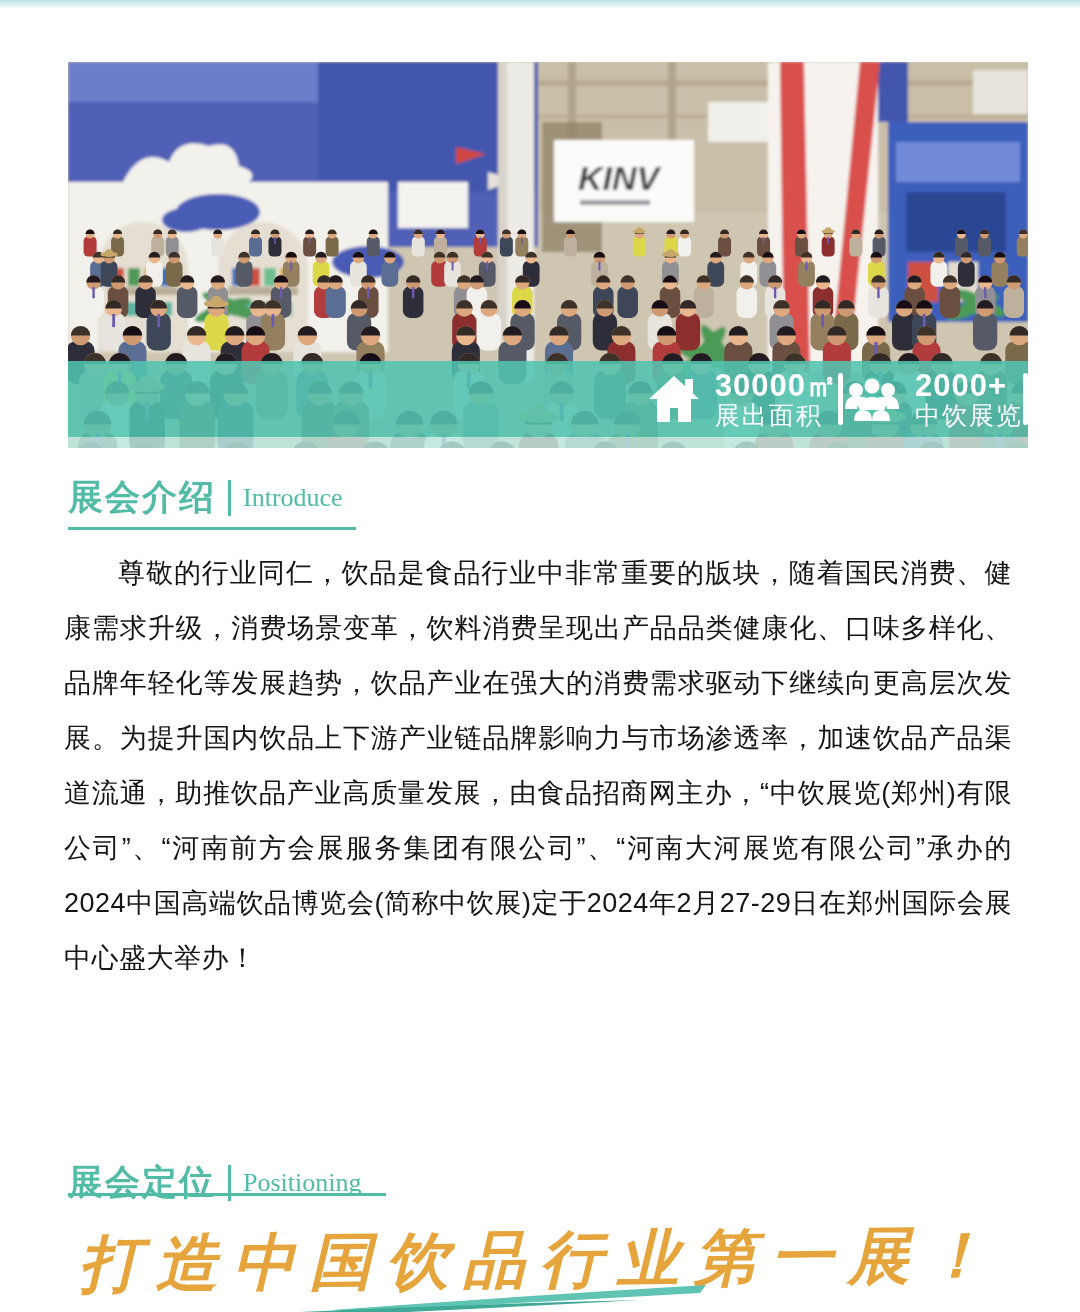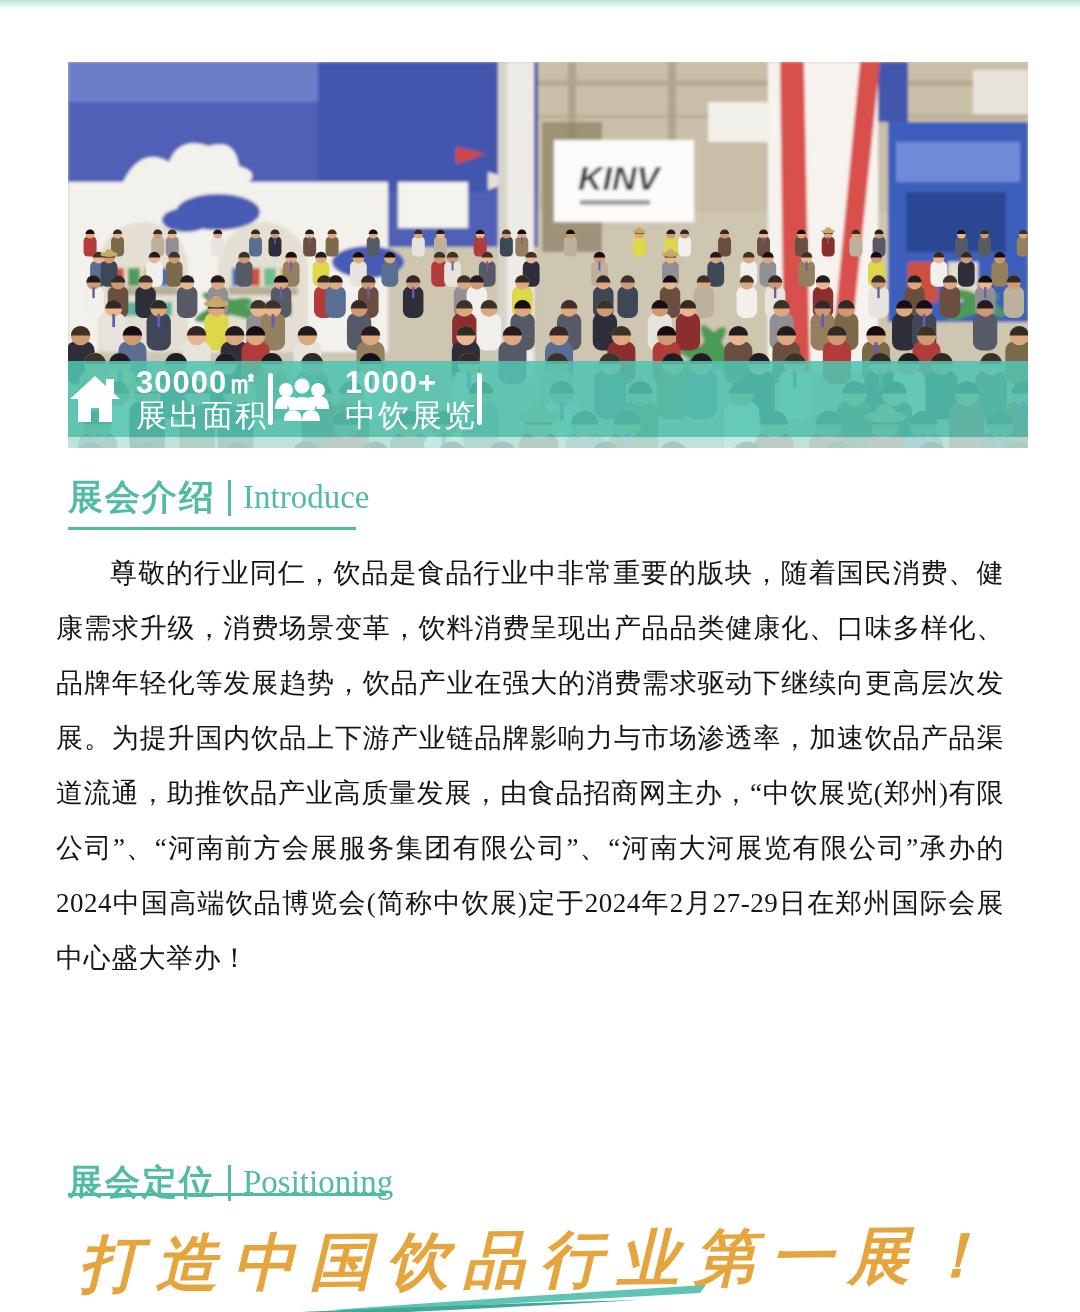--- a/index.html
+++ b/index.html
@@ -14,48 +14,47 @@
   }
   
   .hero{
     position:absolute;left:68px;top:62px;width:960px;height:386px;overflow:hidden;
     background:#cfc7b6;
   }
   .hero svg{display:block}
   .stats-bar{
     position:absolute;left:0;bottom:11px;width:100%;height:76px;
     background:rgba(82,196,176,.88);
-    display:flex;align-items:center;justify-content:flex-start;
+    display:flex;align-items:center;justify-content:flex-end;
   }
   .stats-under{
     position:absolute;left:0;bottom:0;width:100%;height:11px;
     background:rgba(188,231,222,.85);
   }
   .stat{display:flex;align-items:center;gap:14px;}
   .stat .txt{display:flex;flex-direction:column;line-height:1.08;}
   .stat .val{color:#fff;font-size:31px;font-weight:bold;letter-spacing:1px;}
-  .stat .lab{color:#fff;font-size:31px;letter-spacing:2px;}
+  .stat .lab{color:#fff;font-size:25px;letter-spacing:2px;}
   .stat-divider{width:5px;height:52px;background:#fff;border-radius:3px;}
   .stat svg{display:block}
   
   .section-heading{
     position:absolute;left:68px;display:flex;align-items:center;gap:12px;
     color:#52bba6;
   }
   .section-heading .zh{font-size:35px;font-weight:bold;letter-spacing:2px;}
   .section-heading .vline{width:3px;height:36px;background:#52bba6;}
-  .section-heading .en{font-size:33px;font-family:"Liberation Serif",serif;}
+  .section-heading .en{font-size:26px;font-family:"Liberation Serif",serif;}
   .heading-underline{
     position:absolute;left:68px;height:3px;background:#52bba6;
   }
   
   .intro-text{
-    position:absolute;left:56px;top:546px;width:948px;
+    position:absolute;left:64px;top:546px;width:948px;
     color:#151515;
-    font-family:Liberation Serif, serif;
   }
   .intro-text p{
     margin:0;font-size:27px;line-height:55px;
     text-align:justify;text-justify:inter-character;text-indent:2em;
     letter-spacing:.5px;
   }
   
   .slogan{
     position:absolute;left:0;top:1218px;width:1080px;text-align:center;
     font-family:"DejaVu Serif",serif;font-style:italic;font-weight:bold;
@@ -749,21 +748,21 @@
             <path d="M34 34 q0 -13 11 -13 q11 0 11 13 z"></path>
           <circle cx="29" cy="11" r="8.5" stroke="#52c4b0" stroke-width="2"></circle>
           <path d="M15 36 q0 -15 14 -15 q14 0 14 15 z" stroke="#52c4b0" stroke-width="2"></path>
           <circle cx="20" cy="28" r="6"></circle>
             <path d="M11 46 q0 -11 9 -11 q9 0 9 11 z"></path>
           <circle cx="38" cy="28" r="6"></circle>
             <path d="M29 46 q0 -11 9 -11 q9 0 9 11 z"></path>
         </g>
       </svg>
       <div class="txt">
-        <span class="val">1000+</span>
+        <span class="val">2000+</span>
         <span class="lab">中饮展览</span>
       </div>
     </div>
 
     <div class="stat-divider"></div>
 
 
   </div>
 </div>
 

